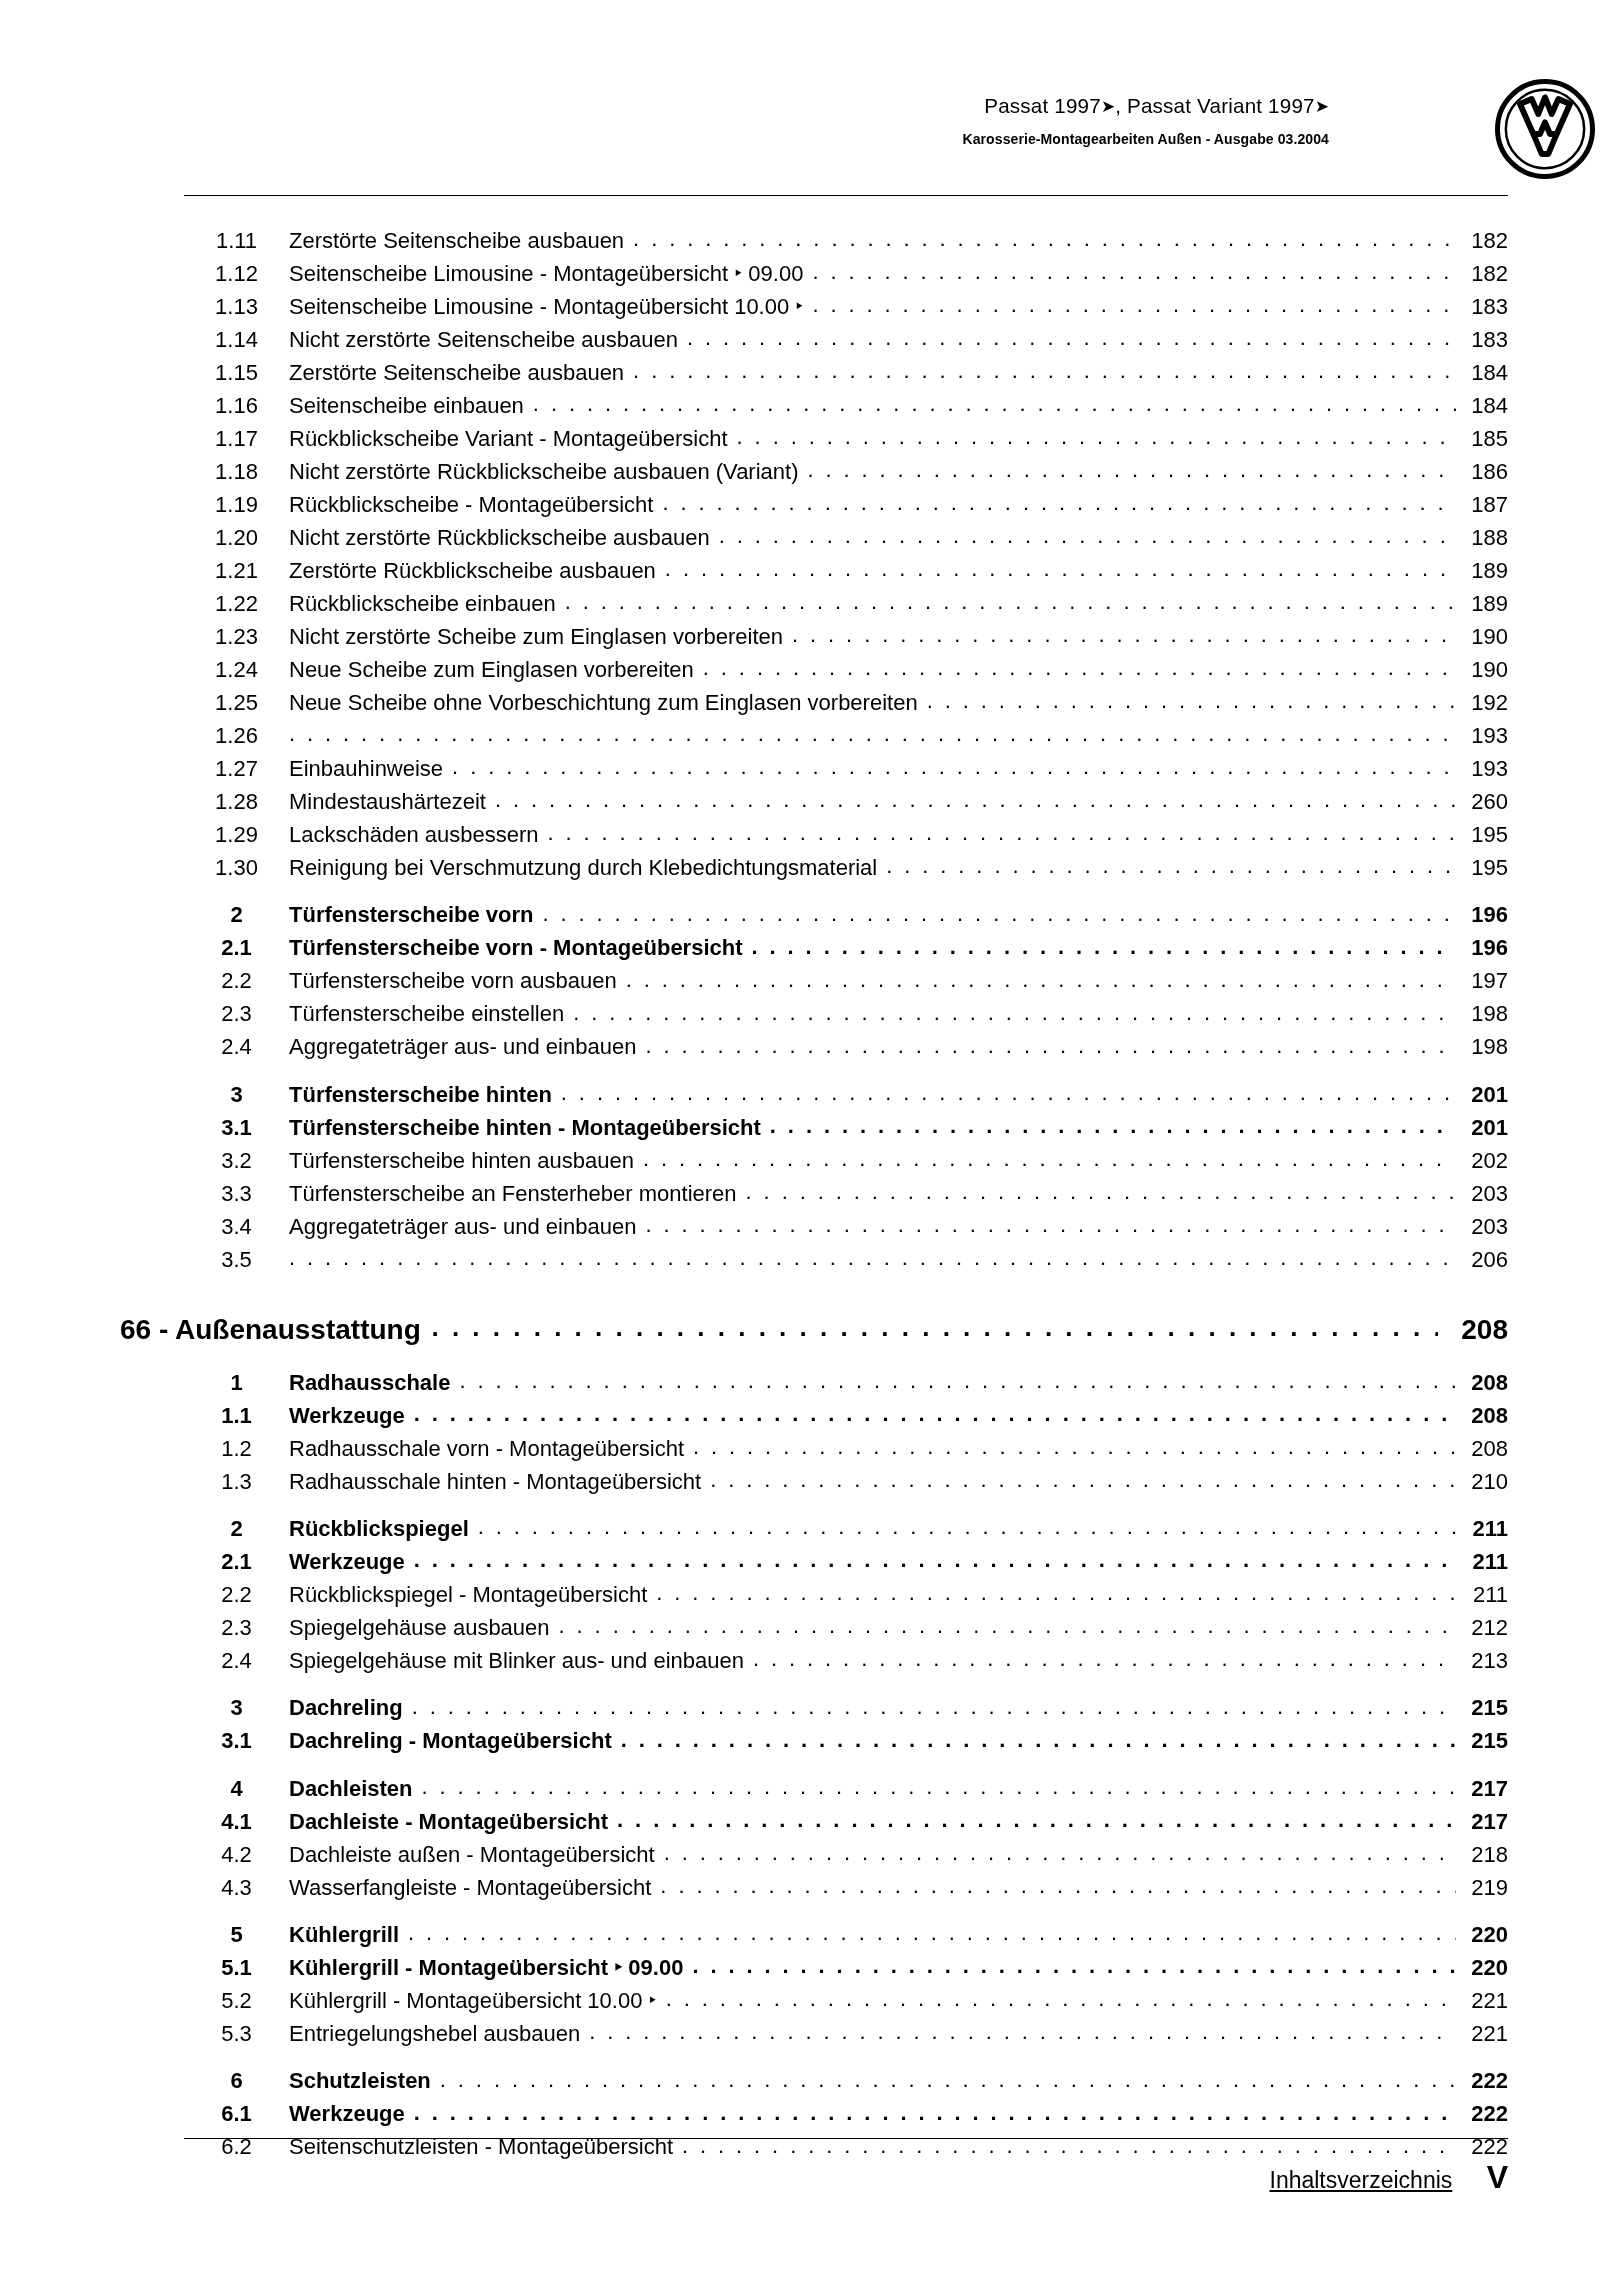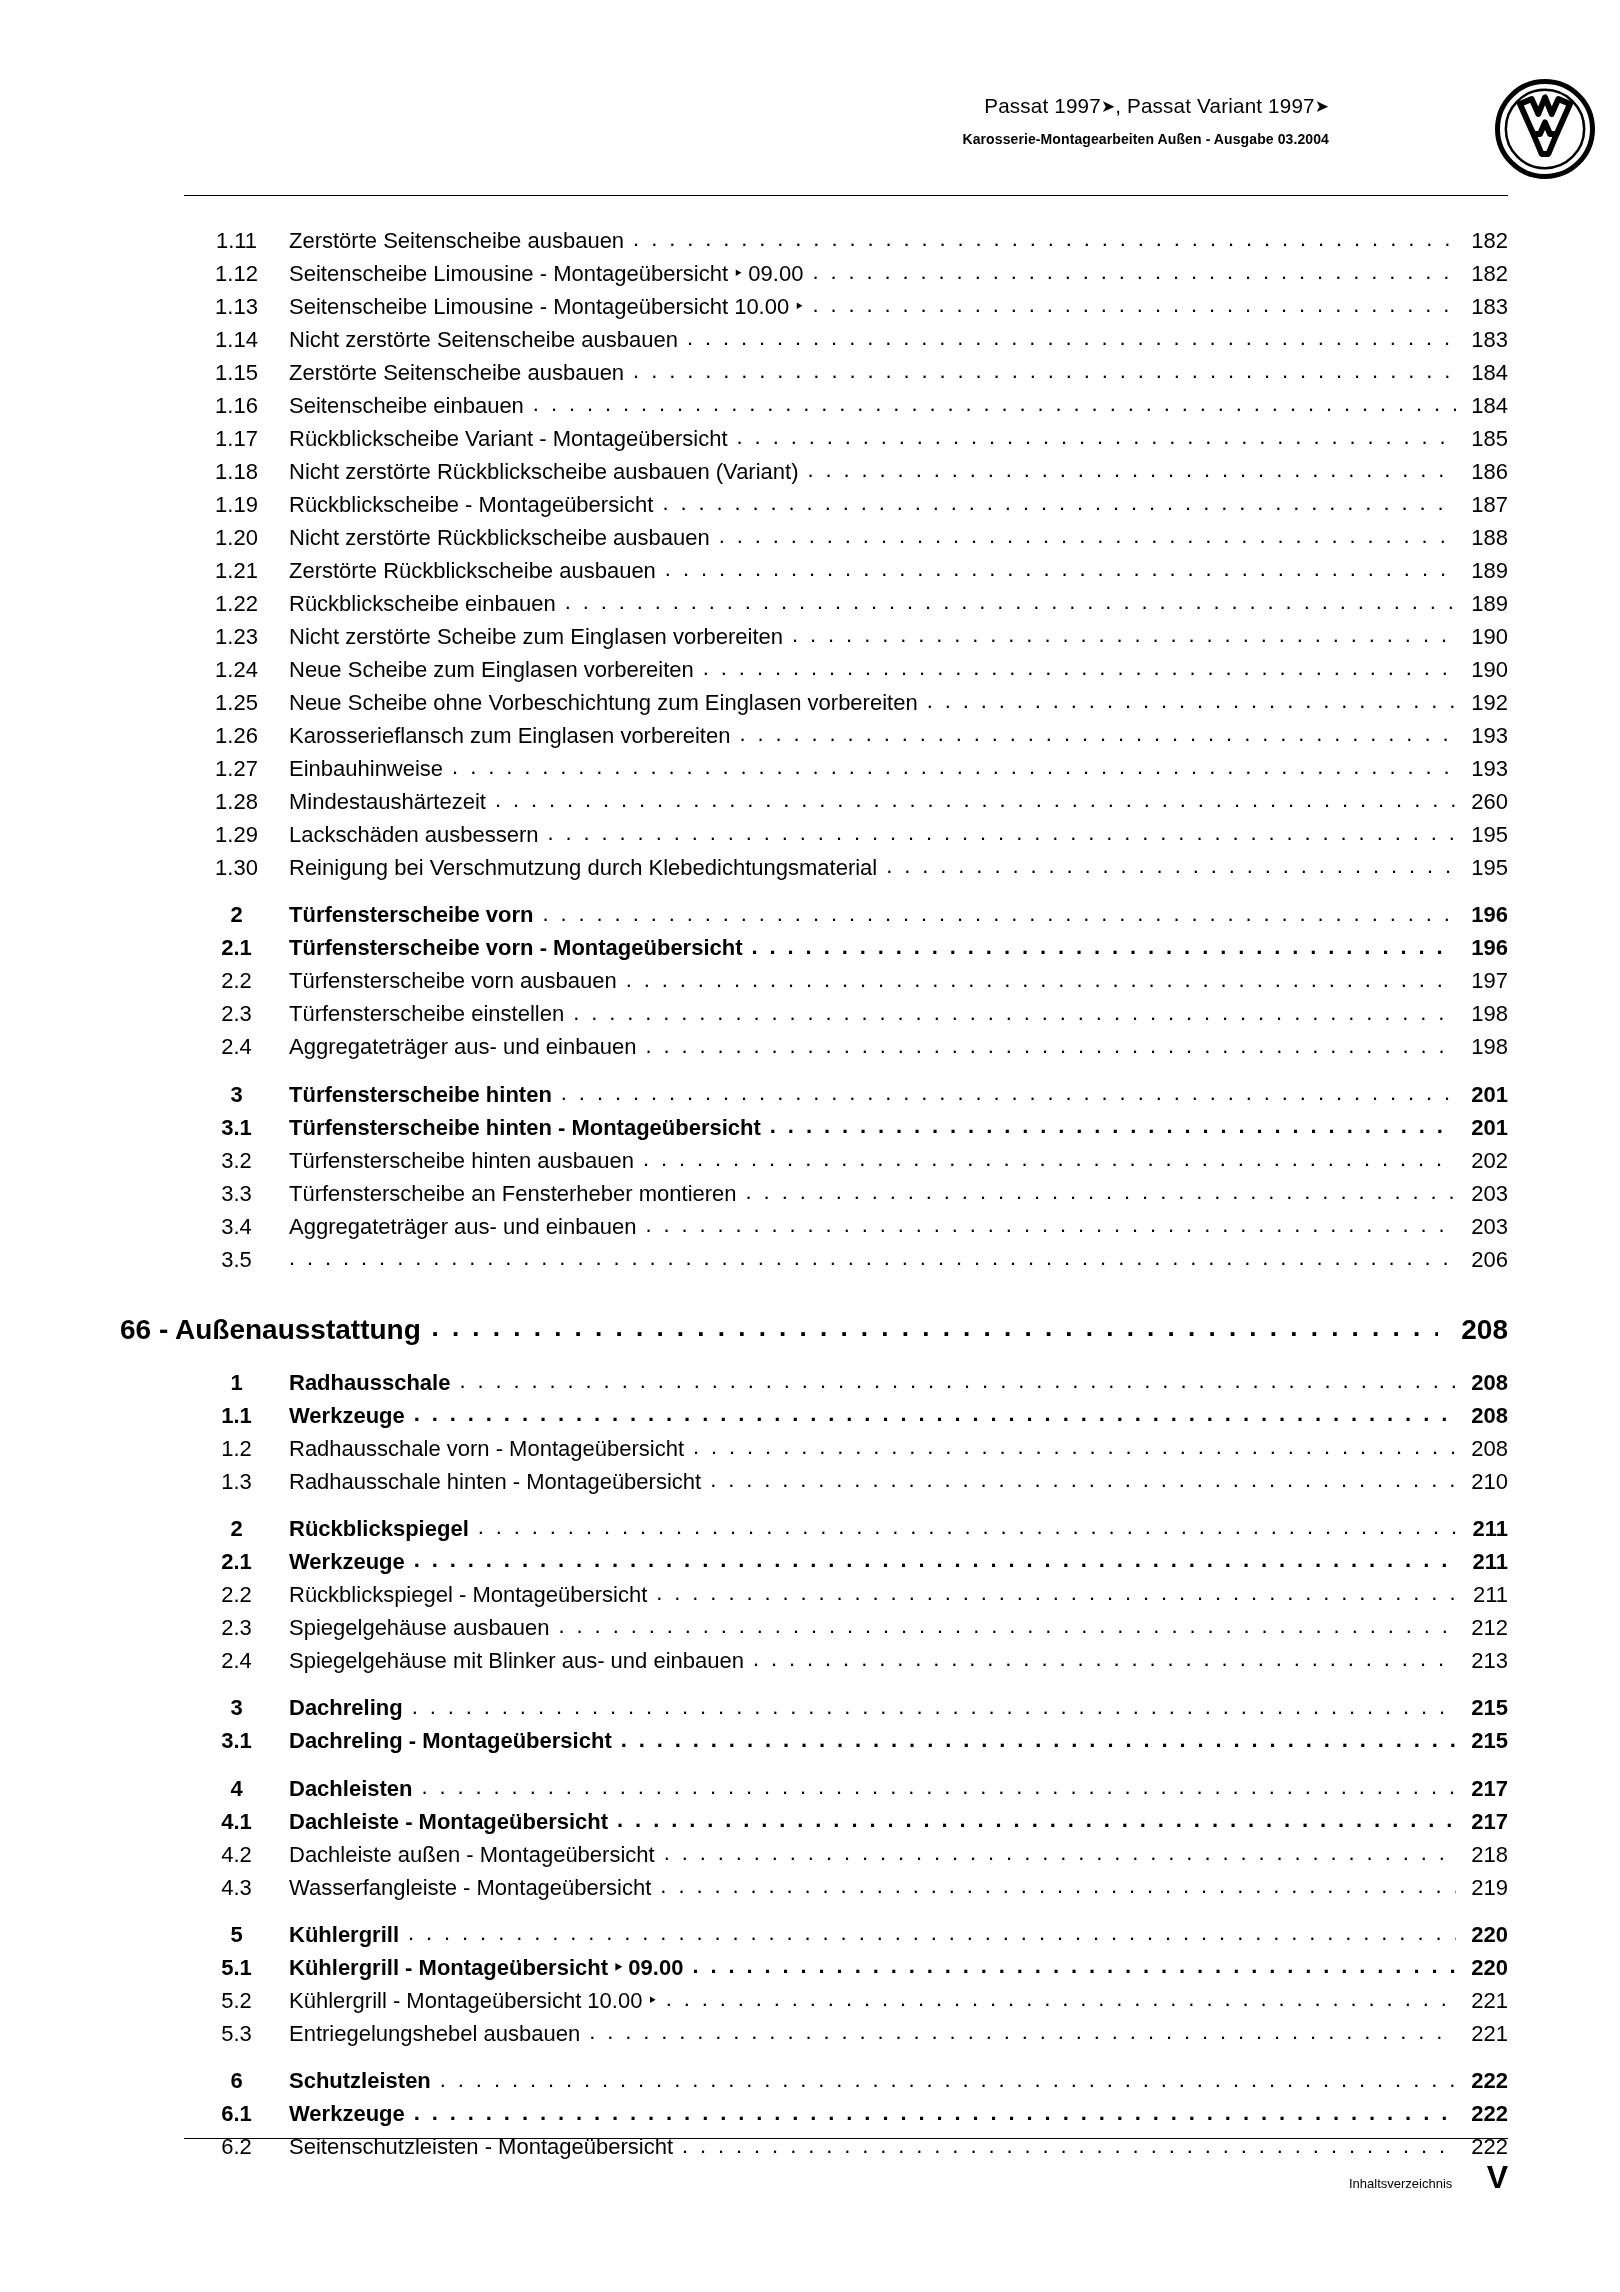--- a/index.html
+++ b/index.html
@@ -148,22 +148,23 @@
   .footer-rule {
     border-top: 1.8px solid #000;
   }
   .footer-content {
     display: flex;
     justify-content: flex-end;
     align-items: baseline;
     padding-top: 19.7px;
   }
   .footer-label {
-    font-size: 13px;
+    font-size: 23px;
     padding-right: 19.7px;
+    text-decoration: underline;
   }
   .footer-pageno {
     font-size: 32px;
     font-weight: bold;
     min-width: 36px;
     text-align: right;
   }
 </style>
 </head>
 <body>
@@ -275,21 +276,20 @@
       <span class="page-no">190</span>
     </div>
     <div class="row">
       <span class="num">1.25</span>
       <span class="title">Neue Scheibe ohne Vorbeschichtung zum Einglasen vorbereiten</span>
       <span class="leader">. . . . . . . . . . . . . . . . . . . . . . . . . . . . . . . . . . . . . . . . . . . . . . . . . . . . . . . . . . . . . . . . . . . . . . . . . . . . . . . . . . . . . . . . . . . . . . . . . . . . . . . . . . . . . . . . . . . . . . .</span>
       <span class="page-no">192</span>
     </div>
     <div class="row">
       <span class="num">1.26</span>
-      <span class="title">Karosserieflansch zum Einglasen vorbereiten</span>
       <span class="leader">. . . . . . . . . . . . . . . . . . . . . . . . . . . . . . . . . . . . . . . . . . . . . . . . . . . . . . . . . . . . . . . . . . . . . . . . . . . . . . . . . . . . . . . . . . . . . . . . . . . . . . . . . . . . . . . . . . . . . . .</span>
       <span class="page-no">193</span>
     </div>
     <div class="row">
       <span class="num">1.27</span>
       <span class="title">Einbauhinweise</span>
       <span class="leader">. . . . . . . . . . . . . . . . . . . . . . . . . . . . . . . . . . . . . . . . . . . . . . . . . . . . . . . . . . . . . . . . . . . . . . . . . . . . . . . . . . . . . . . . . . . . . . . . . . . . . . . . . . . . . . . . . . . . . . .</span>
       <span class="page-no">193</span>
     </div>
     <div class="row">

